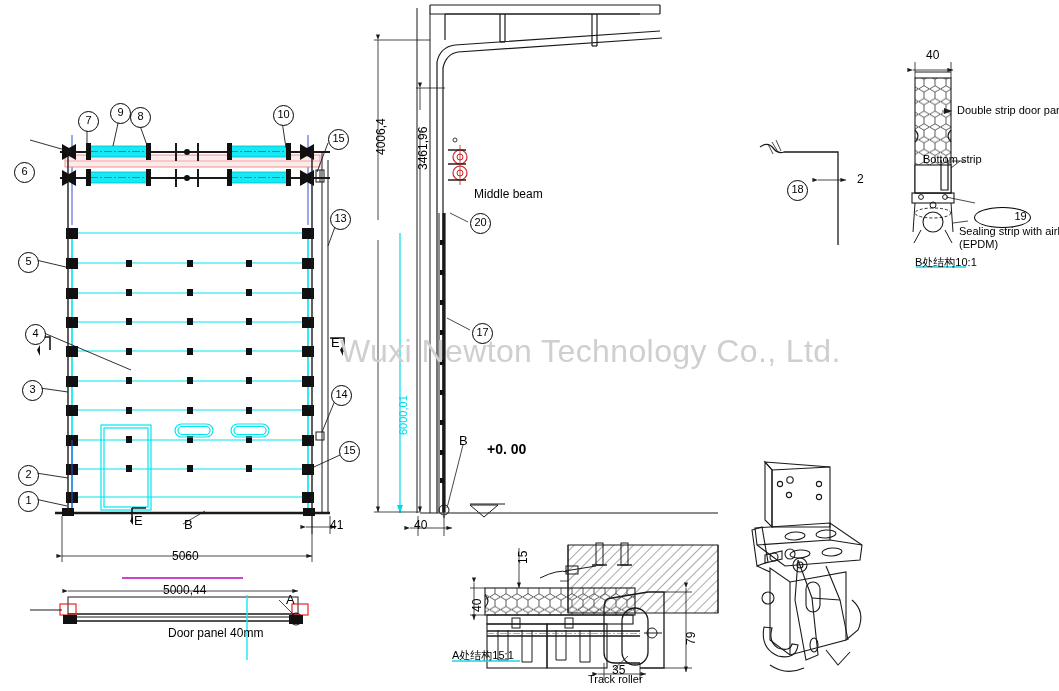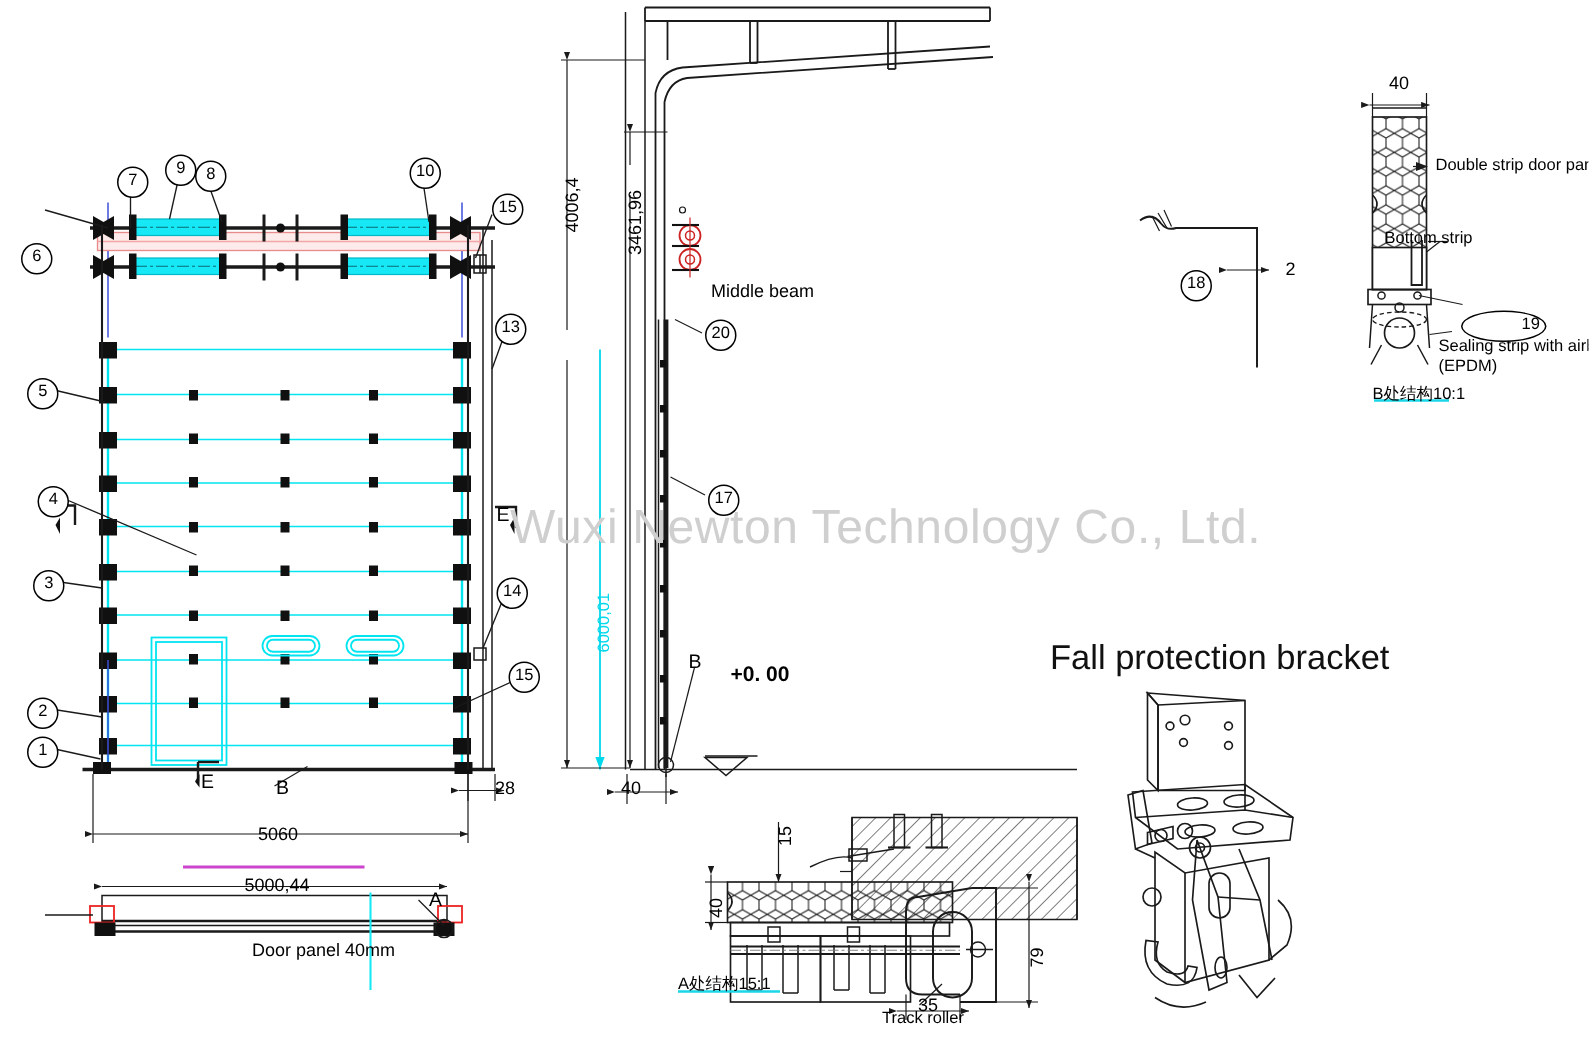--- a/index.html
+++ b/index.html
@@ -512,21 +512,21 @@
         <ellipse cx="814" cy="645" rx="4" ry="7"></ellipse>
         <path d="M770 665 Q786 676 804 668"></path>
       </g>
 
     </g>
   </svg>
 
   <div class="wm" style="left:340px;top:333px;">Wuxi Newton Technology Co., Ltd.</div>
 
   <div class="lbl dim" style="left:172px;top:549px;">5060</div>
-  <div class="lbl dim" style="left:330px;top:518px;">28</div>
+  <div class="lbl dim" style="left:330px;top:518px;">41</div>
   <div class="lbl dim" style="left:163px;top:583px;">5000,44</div>
   <div class="lbl note" style="left:148px;top:626px;margin-left:20px;">Door panel 40mm</div>
 
   <div class="lbl mark" style="left:134px;top:513px;">E</div>
   <div class="lbl mark" style="left:184px;top:517px;">B</div>
   <div class="lbl mark" style="left:331px;top:335px;">E</div>
   <div class="lbl mark" style="left:286px;top:592px;">A</div>
 
   <div class="lbl dim rot90" style="left:374px;top:155px;">4006,4</div>
   <div class="lbl dim rot90" style="left:416px;top:170px;">3461,96</div>
@@ -544,21 +544,20 @@
   <div class="lbl cn" style="left:915px;top:255px;">B处结构10:1</div>
   <div class="lbl dim" style="left:857px;top:172px;">2</div>
 
   <div class="lbl dim rot90" style="left:516px;top:564px;">15</div>
   <div class="lbl dim rot90" style="left:470px;top:612px;">40</div>
   <div class="lbl dim rot90" style="left:684px;top:645px;">79</div>
   <div class="lbl dim" style="left:612px;top:663px;">35</div>
   <div class="lbl note-sm" style="left:588px;top:673px;">Track roller</div>
   <div class="lbl cn" style="left:452px;top:648px;">A处结构15:1</div>
 
-  <div class="lbl big" style="left:700px;top:425px;">Fall protection bracket</div>
 
   <div id="balloon-layer">
       <div class="bal" style="left: 18px; top: 491px;">1</div>
       <div class="bal" style="left: 18px; top: 465px;">2</div>
       <div class="bal" style="left: 22px; top: 380px;">3</div>
       <div class="bal" style="left: 25px; top: 324px;">4</div>
       <div class="bal" style="left: 18px; top: 252px;">5</div>
       <div class="bal" style="left: 14px; top: 162px;">6</div>
       <div class="bal" style="left: 78px; top: 111px;">7</div>
       <div class="bal" style="left: 130px; top: 107px;">8</div>

